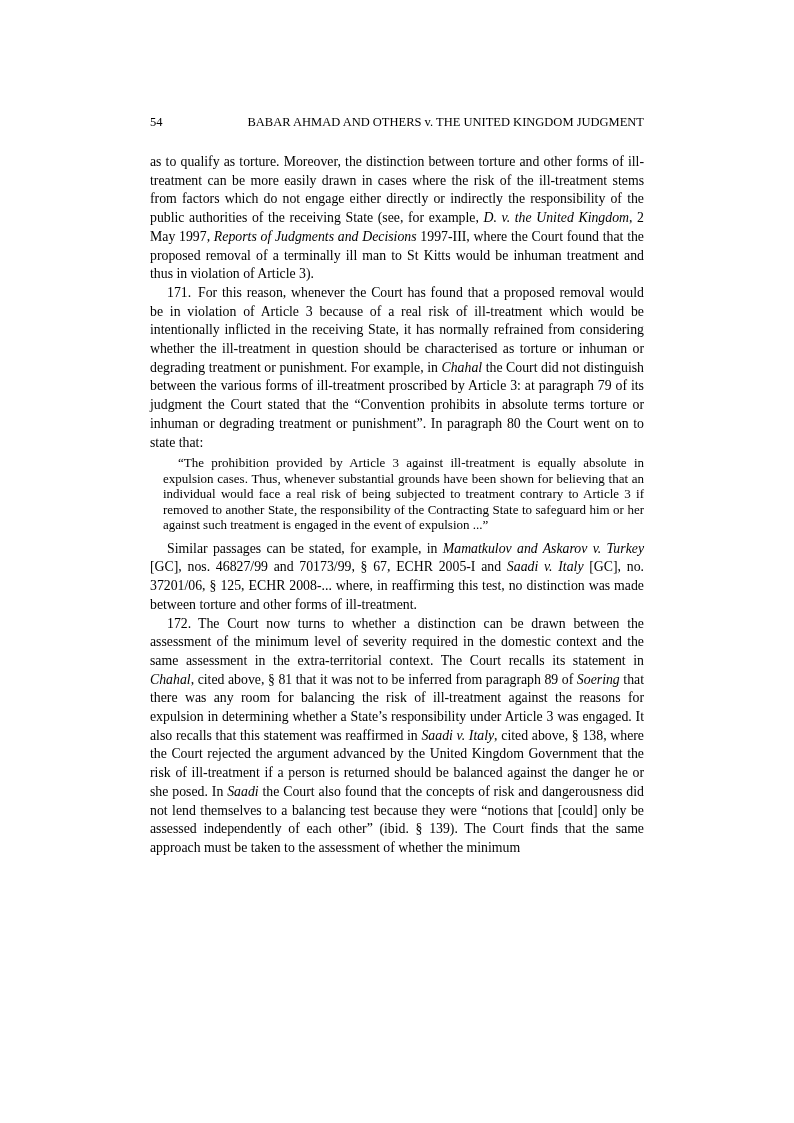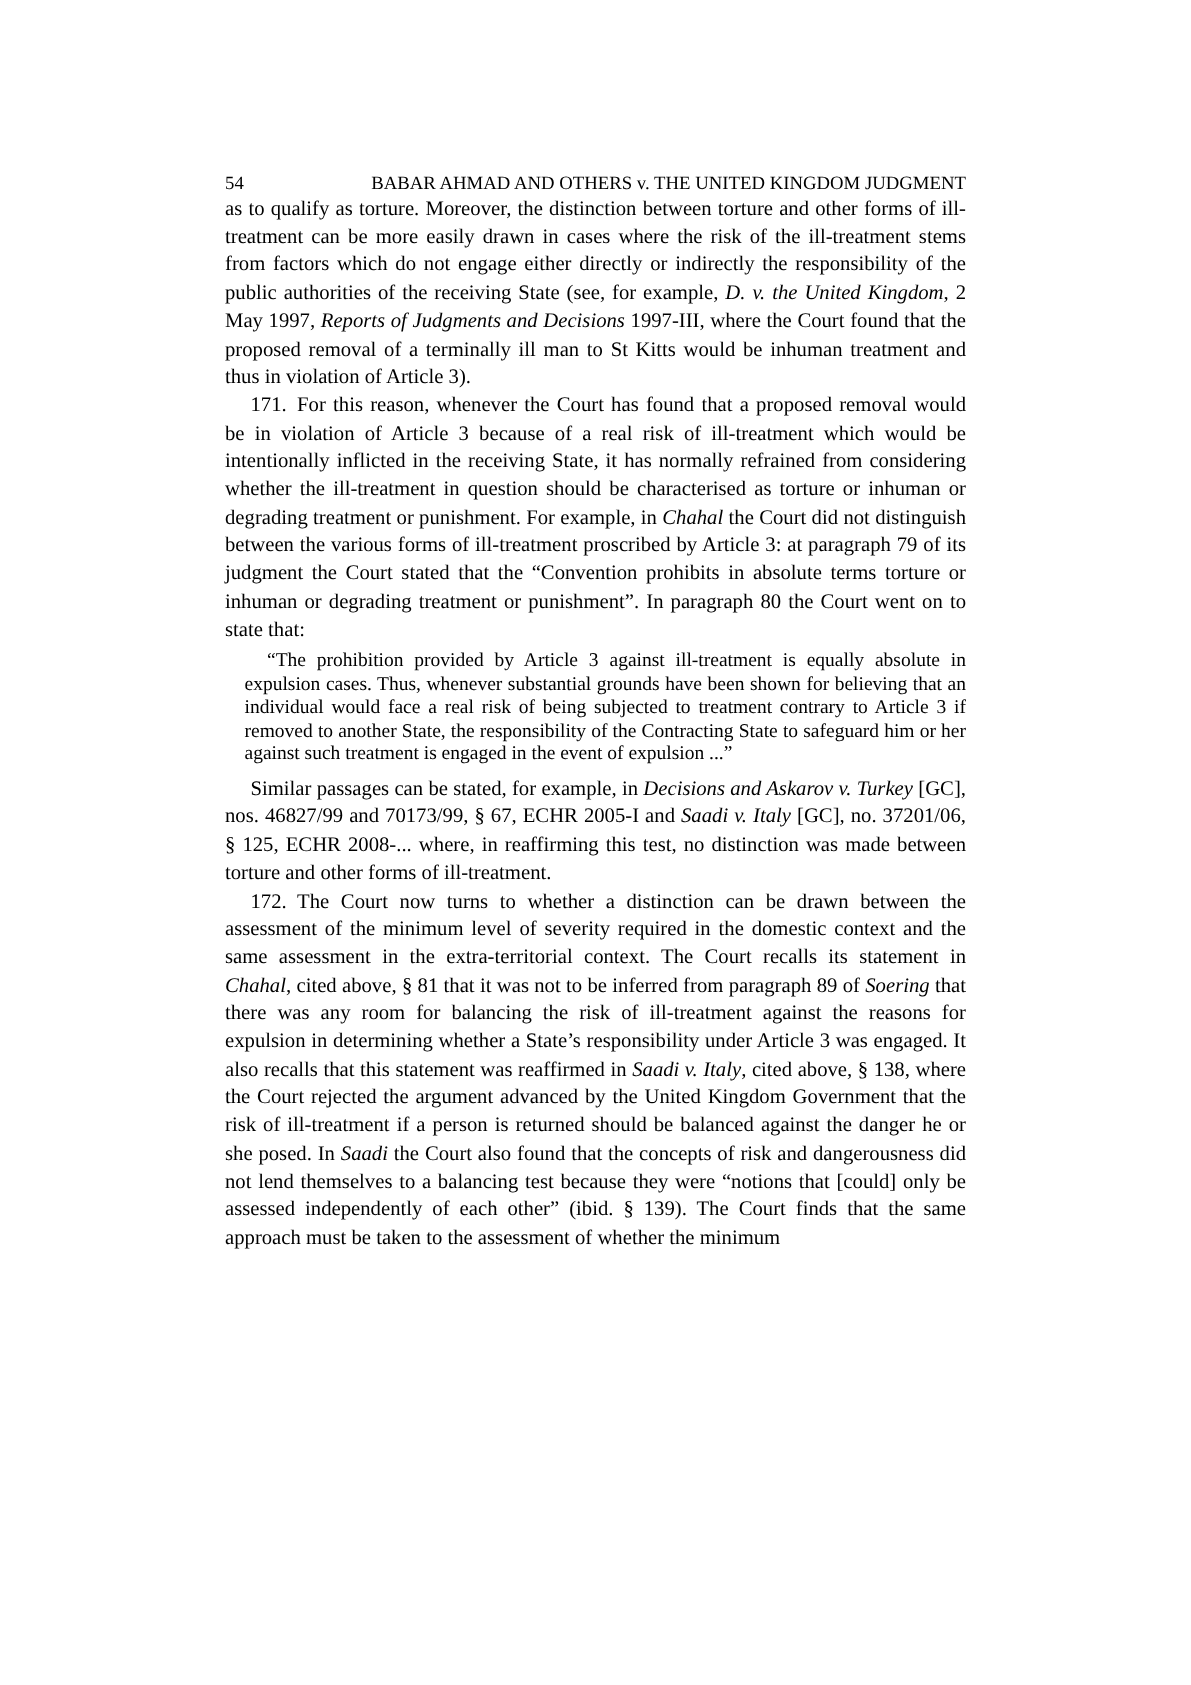--- a/index.html
+++ b/index.html
@@ -31,20 +31,21 @@
   .page-number {
     position: absolute;
     left: 0;
     top: 0;
   }
   .running-title {
     display: block;
     text-align: right;
   }
   .document-body {
+    margin-top: 23px;
   }
   p.para {
     margin: 0;
     font-size: 13.8px;
     line-height: 18.7px;
     text-align: justify;
   }
   p.para.indent {
     text-indent: 17px;
     font-family: Liberation Serif, serif;
@@ -66,17 +67,17 @@
 <div class="page">
   <div class="text-block">
     <div class="page-header">
       <span class="page-number">54</span>
       <span class="running-title">BABAR AHMAD AND OTHERS v. THE UNITED KINGDOM JUDGMENT</span>
     </div>
     <div class="document-body">
         <p class="para"><span>as to qualify as torture. Moreover, the distinction between torture and other forms of ill-treatment can be more easily drawn in cases where the risk of the ill-treatment stems from factors which do not engage either directly or indirectly the responsibility of the public authorities of the receiving State (see, for example, </span><i>D. v. the United Kingdom</i><span>, 2 May 1997, </span><i>Reports of Judgments and Decisions</i><span> 1997-III, where the Court found that the proposed removal of a terminally ill man to St Kitts would be inhuman treatment and thus in violation of Article 3).</span></p>
         <p class="para indent"><span>171. For this reason, whenever the Court has found that a proposed removal would be in violation of Article 3 because of a real risk of ill-treatment which would be intentionally inflicted in the receiving State, it has normally refrained from considering whether the ill-treatment in question should be characterised as torture or inhuman or degrading treatment or punishment. For example, in </span><i>Chahal</i><span> the Court did not distinguish between the various forms of ill-treatment proscribed by Article 3: at paragraph 79 of its judgment the Court stated that the “Convention prohibits in absolute terms torture or inhuman or degrading treatment or punishment”. In paragraph 80 the Court went on to state that:</span></p>
         <p class="quote"><span>“The prohibition provided by Article 3 against ill-treatment is equally absolute in expulsion cases. Thus, whenever substantial grounds have been shown for believing that an individual would face a real risk of being subjected to treatment contrary to Article 3 if removed to another State, the responsibility of the Contracting State to safeguard him or her against such treatment is engaged in the event of expulsion ...”</span></p>
-        <p class="para indent"><span>Similar passages can be stated, for example, in </span><i>Decisions and Askarov v. Turkey</i><span> [GC], nos. 46827/99 and 70173/99, § 67, ECHR 2005-I and </span><i>Saadi v. Italy</i><span> [GC], no. 37201/06, § 125, ECHR 2008-... where, in reaffirming this test, no distinction was made between torture and other forms of ill-treatment.</span></p>
+        <p class="para indent"><span>Similar passages can be stated, for example, in </span><i>Mamatkulov and Askarov v. Turkey</i><span> [GC], nos. 46827/99 and 70173/99, § 67, ECHR 2005-I and </span><i>Saadi v. Italy</i><span> [GC], no. 37201/06, § 125, ECHR 2008-... where, in reaffirming this test, no distinction was made between torture and other forms of ill-treatment.</span></p>
         <p class="para indent"><span>172. The Court now turns to whether a distinction can be drawn between the assessment of the minimum level of severity required in the domestic context and the same assessment in the extra-territorial context. The Court recalls its statement in </span><i>Chahal</i><span>, cited above, § 81 that it was not to be inferred from paragraph 89 of </span><i>Soering</i><span> that there was any room for balancing the risk of ill-treatment against the reasons for expulsion in determining whether a State’s responsibility under Article 3 was engaged. It also recalls that this statement was reaffirmed in </span><i>Saadi v. Italy</i><span>, cited above, § 138, where the Court rejected the argument advanced by the United Kingdom Government that the risk of ill-treatment if a person is returned should be balanced against the danger he or she posed. In </span><i>Saadi</i><span> the Court also found that the concepts of risk and dangerousness did not lend themselves to a balancing test because they were “notions that [could] only be assessed independently of each other” (ibid. § 139). The Court finds that the same approach must be taken to the assessment of whether the minimum</span></p>
       </div>
   </div>
 </div>
 
 </body></html>

